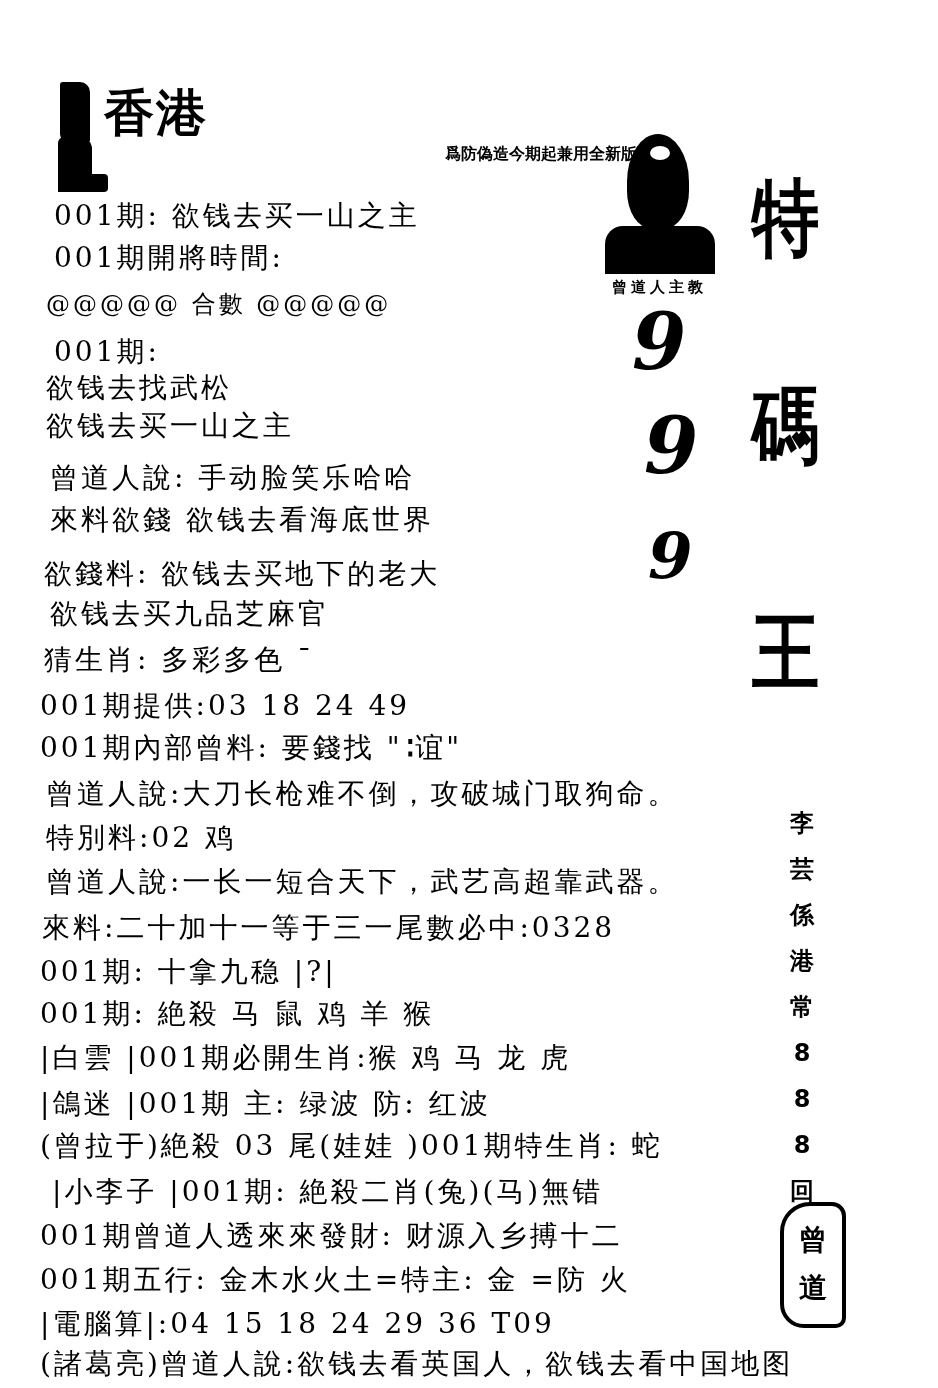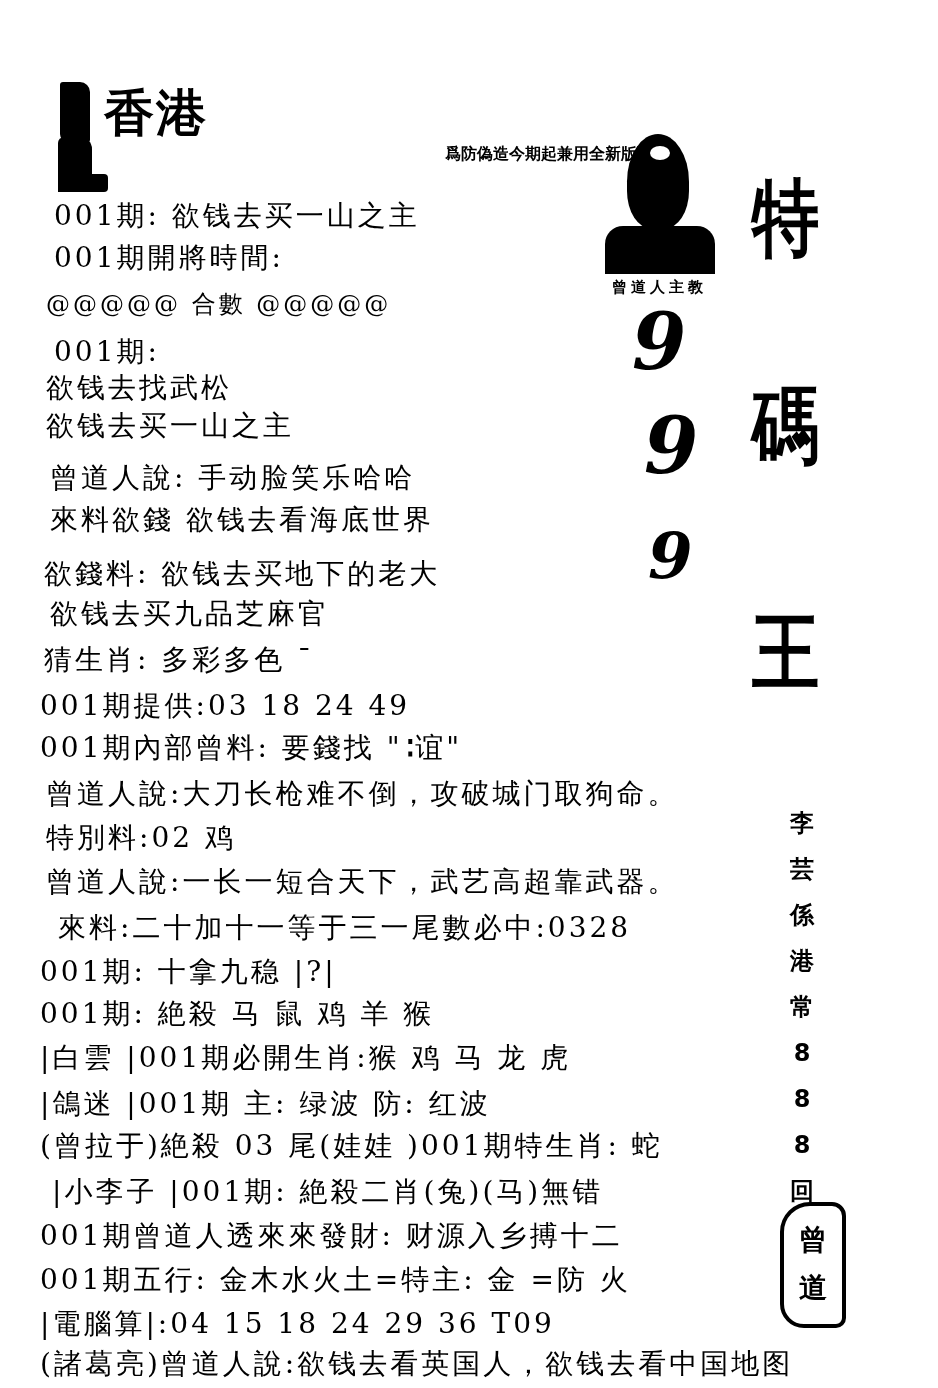--- a/index.html
+++ b/index.html
@@ -78,21 +78,21 @@
   <div class="line" style="top:262px;left:10px"><b>曾道人說:</b><span> 手动脸笑乐哈哈</span></div>
   <div class="line" style="top:304px;left:10px"><b>來料欲錢</b><span>  欲钱去看海底世界</span></div>
   <div class="line" style="top:358px;left:4px"><b>欲錢料:</b><span> 欲钱去买地下的老大</span></div>
   <div class="line" style="top:398px;left:10px"><b></b><span> 欲钱去买九品芝麻官</span></div>
   <div class="line" style="top:444px;left:4px"><b>猜生肖:</b><span> 多彩多色 ¯</span></div>
   <div class="line" style="top:490px;left:0px"><b>001期提供:</b><span>03   18   24   49</span></div>
   <div class="line" style="top:532px;left:0px"><b>001期內部曾料:</b><span> 要錢找 "∶谊"</span></div>
   <div class="line" style="top:578px;left:6px"><b>曾道人說:</b><span>大刀长枪难不倒，攻破城门取狗命。</span></div>
   <div class="line" style="top:622px;left:6px"><b>特別料:</b><span>02   鸡</span></div>
   <div class="line" style="top:666px;left:6px"><b>曾道人說:</b><span>一长一短合天下，武艺高超靠武器。</span></div>
-  <div class="line" style="top:712px;left:18px"><b>來料:</b><span>二十加十一等于三一尾數必中:0328</span></div>
+  <div class="line" style="top:712px;left:2px"><b>來料:</b><span>二十加十一等于三一尾數必中:0328</span></div>
   <div class="line" style="top:756px;left:0px"><b>001期:</b><span> 十拿九稳 |?|</span></div>
   <div class="line" style="top:798px;left:0px"><b>001期:</b><span> 絶殺  马 鼠 鸡 羊 猴</span></div>
   <div class="line" style="top:842px;left:0px"><b>|白雲 |001期必開生肖:</b><span>猴 鸡 马 龙 虎</span></div>
   <div class="line" style="top:888px;left:0px"><b>|鴿迷 |001期</b><span>  主: 绿波   防: 红波</span></div>
   <div class="line" style="top:930px;left:0px"><b>(曾拉于)</b><span>絶殺   03   尾(娃娃 )001期特生肖: 蛇</span></div>
   <div class="line" style="top:976px;left:12px"><b>|小李子 |001期:</b><span> 絶殺二肖(兔)(马)無错</span></div>
   <div class="line" style="top:1020px;left:0px"><b>001期曾道人透來來發財:</b><span> 财源入乡搏十二</span></div>
   <div class="line" style="top:1064px;left:0px"><b>001期五行:</b><span> 金木水火土=特主: 金 =防 火</span></div>
   <div class="line" style="top:1108px;left:0px"><b>|電腦算|:</b><span>04  15  18  24  29  36  T09</span></div>
   <div class="line" style="top:1148px;left:0px"><b>(諸葛亮)曾道人說:</b><span>欲钱去看英国人，欲钱去看中国地图</span></div>

